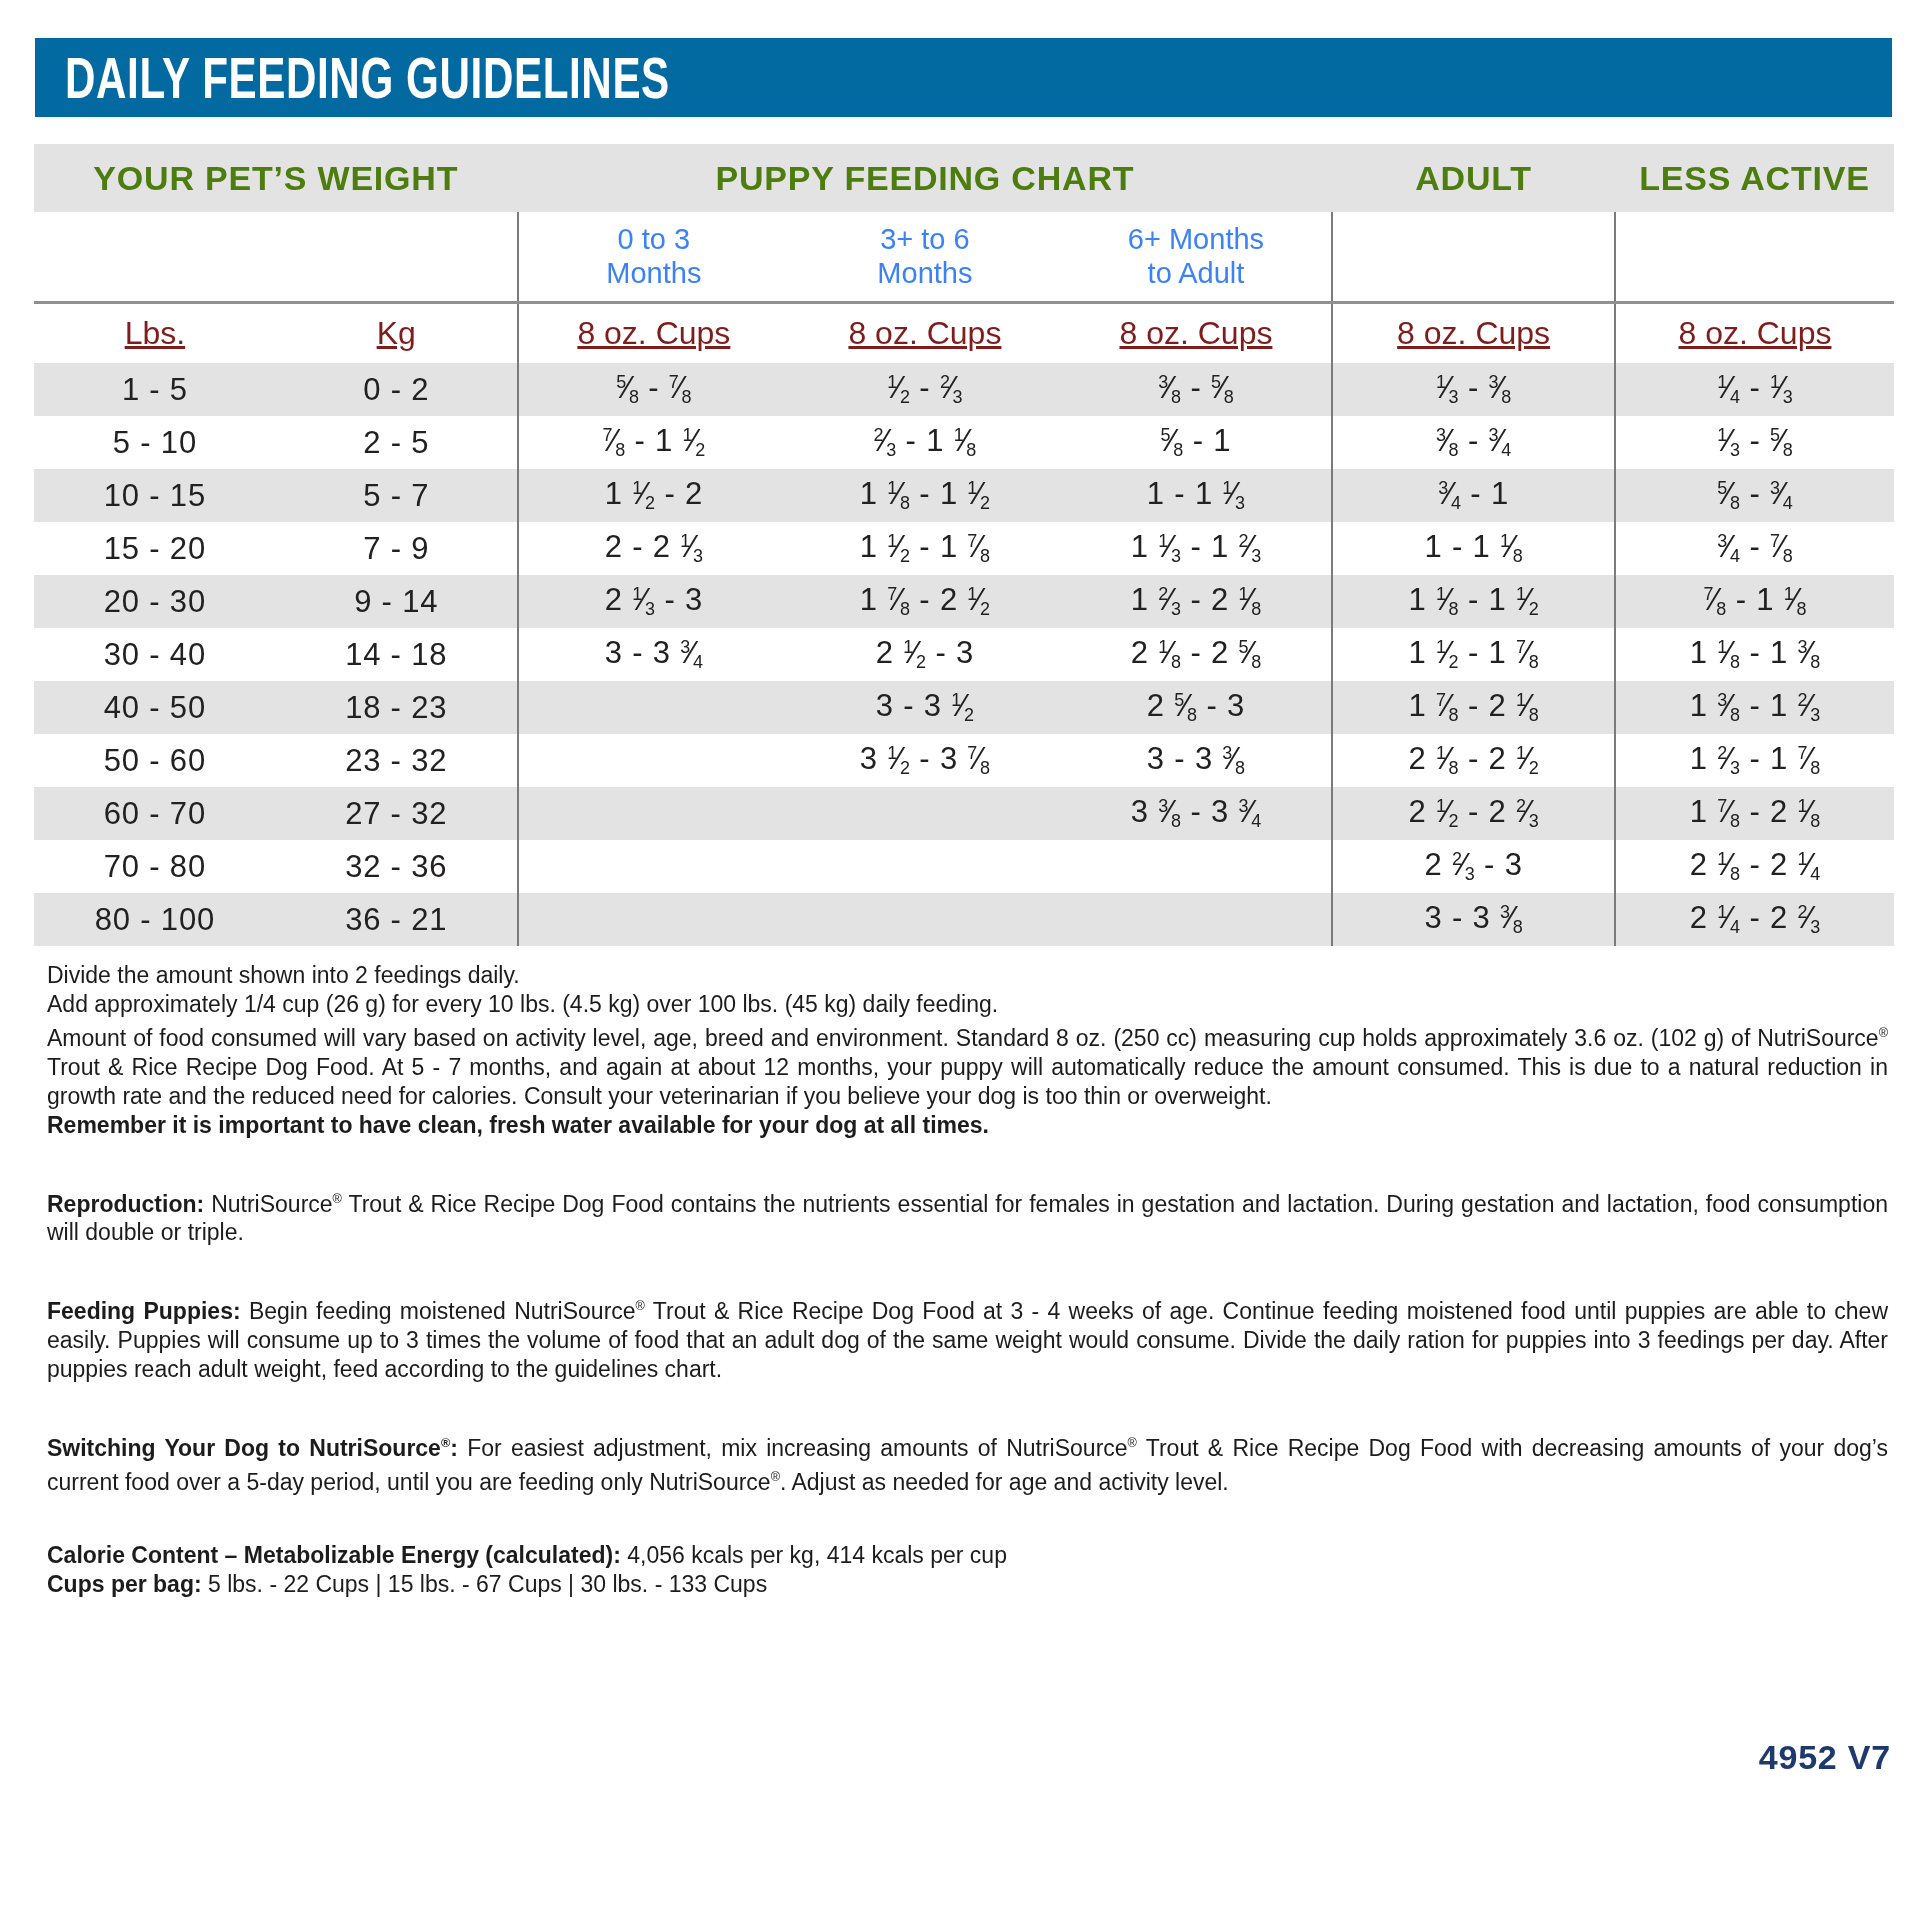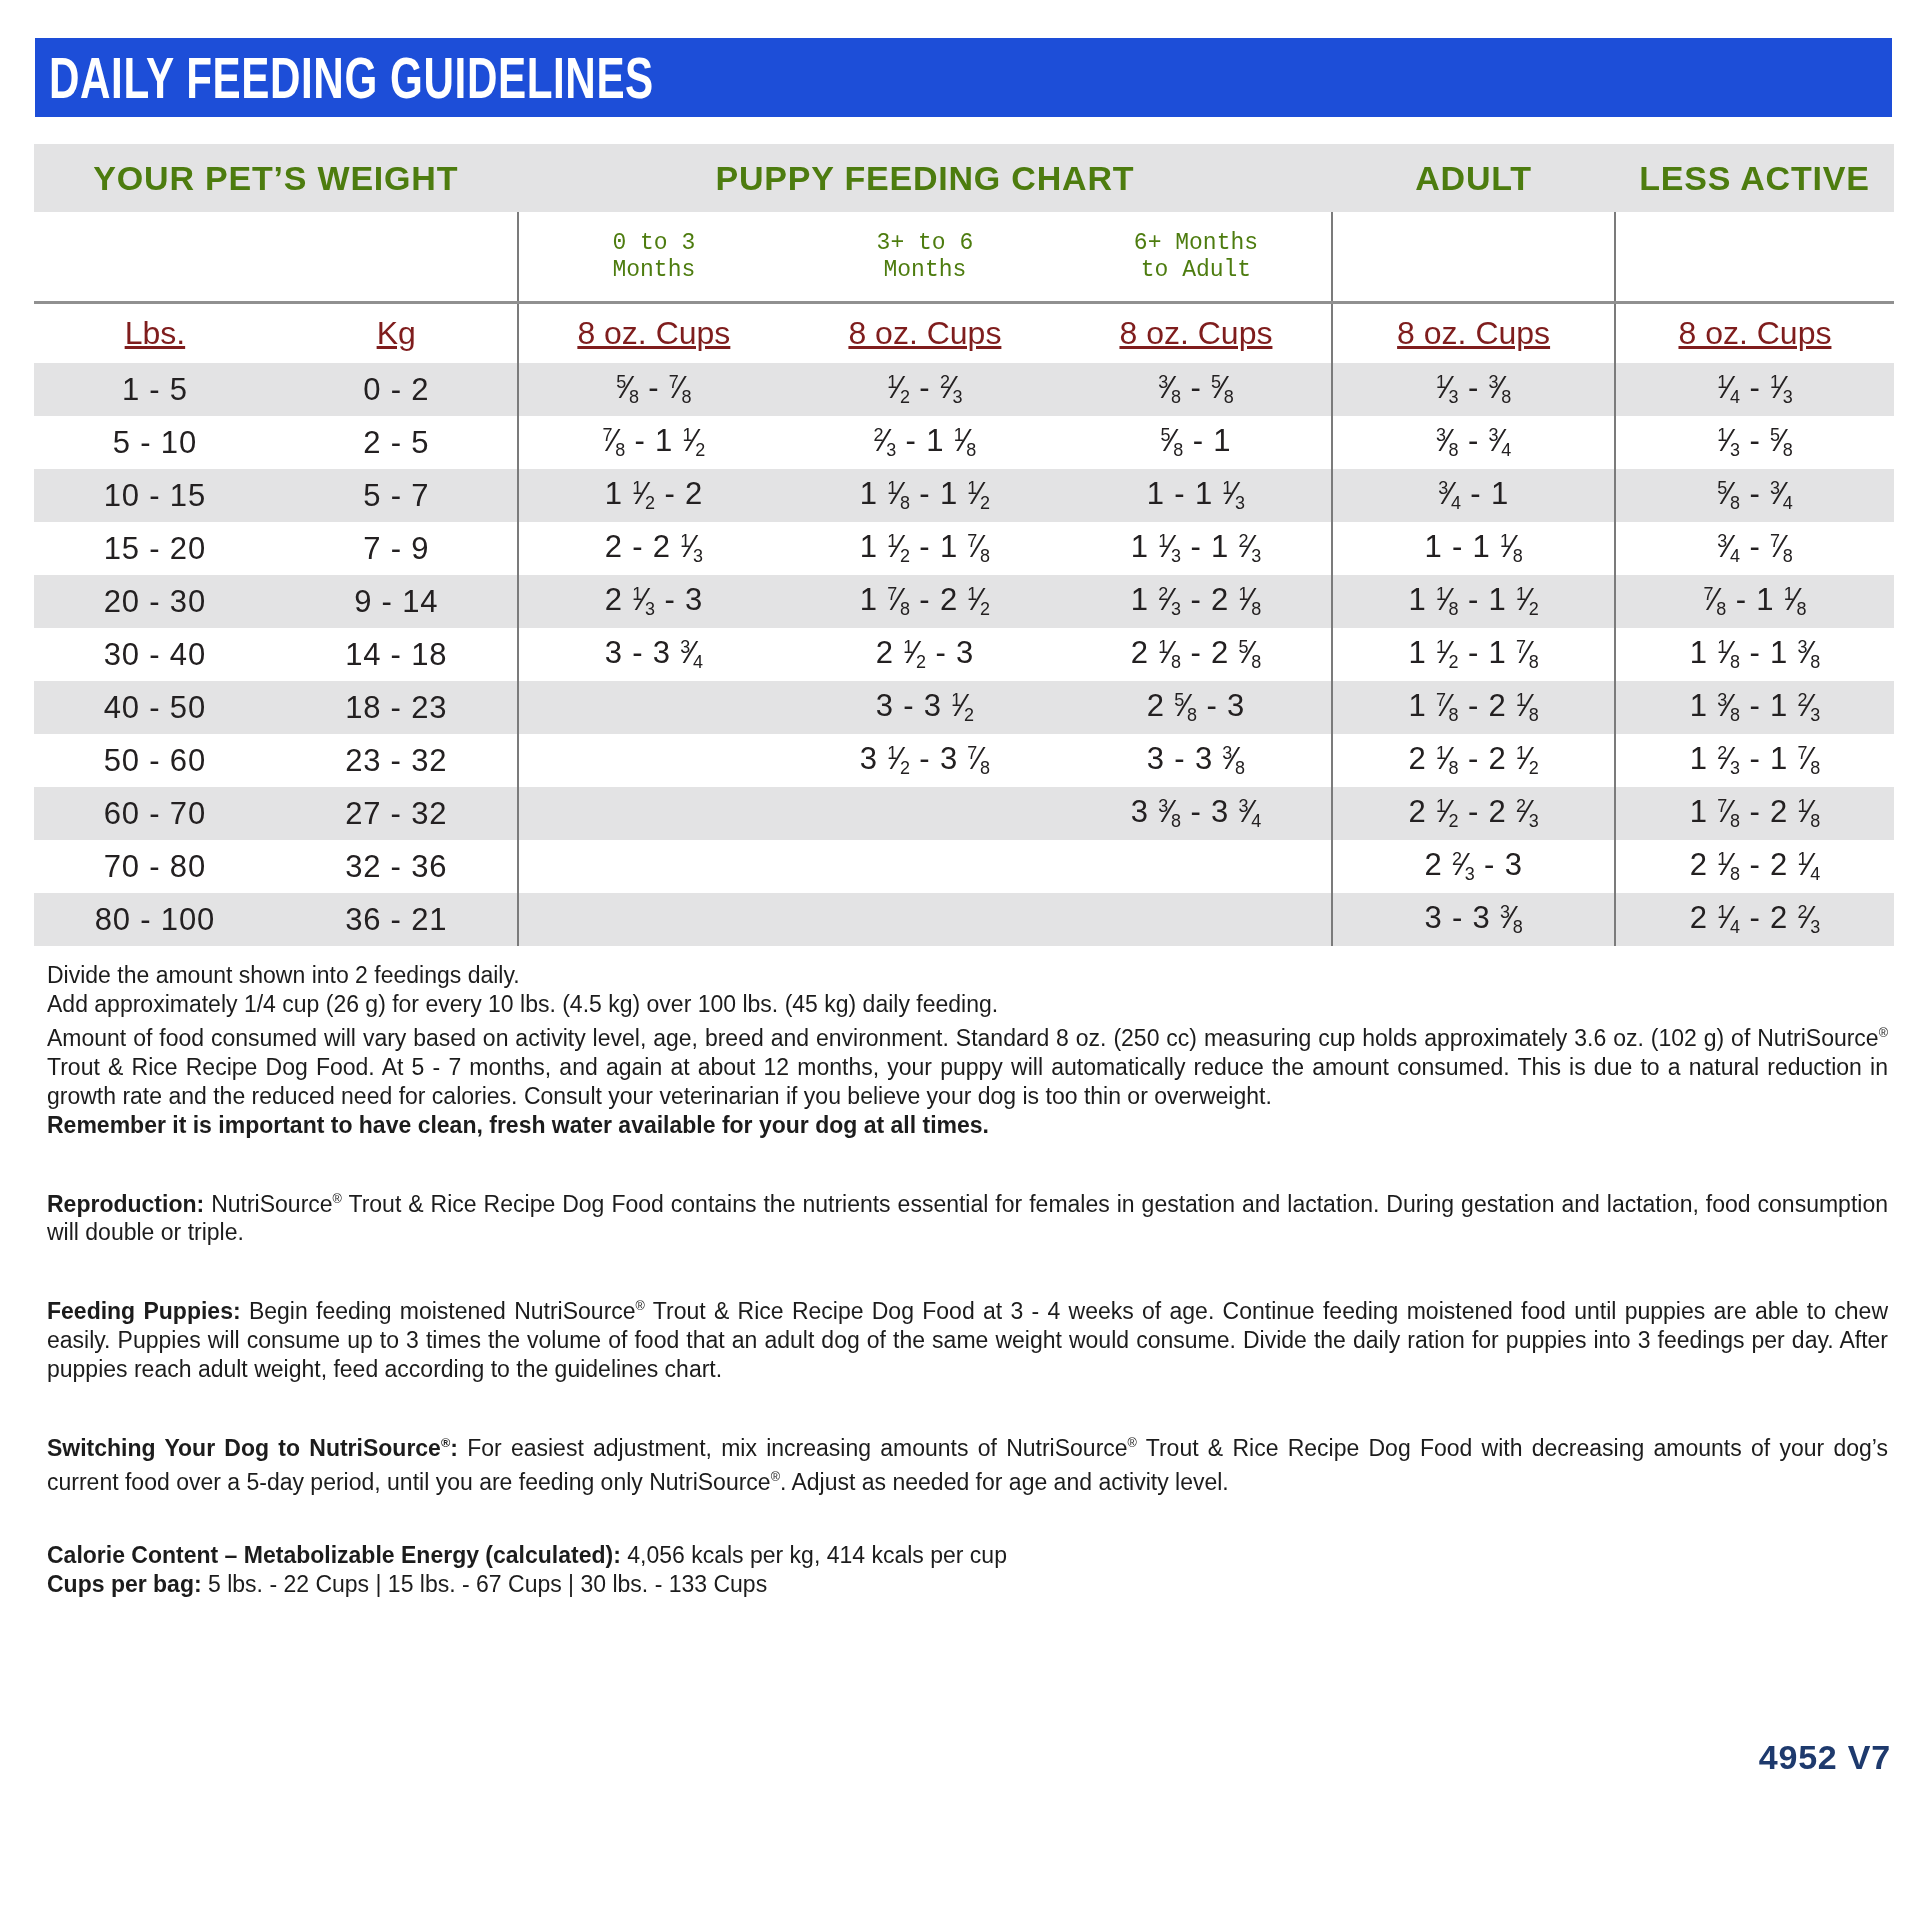--- a/index.html
+++ b/index.html
@@ -1,27 +1,27 @@
 <!DOCTYPE html>
 <html style="font-size:12px"><head>
 <meta charset="utf-8">
 <style>
   html,body{margin:0;padding:0;background:#ffffff;}
   body{width:1924px;height:1923px;font-family:"Liberation Sans","DejaVu Sans",sans-serif;color:#232021;}
   .page{position:relative;width:1924px;height:1923px;overflow:hidden;background:#fff;}
 
   
-  .title-bar{margin:38px 32px 0 35px;height:79px;background:#1d4ed8;display:flex;align-items:center;padding-left:14px;box-sizing:border-box;}
+  .title-bar{margin:38px 32px 0 35px;height:79px;background:#0369a1;display:flex;align-items:center;padding-left:30px;box-sizing:border-box;}
   .title-text{display:inline-block;font-size:57px;font-weight:800;color:#ffffff;letter-spacing:0.8px;white-space:nowrap;transform:scaleX(.74);transform-origin:left center;}
 
   
   .feed-table{border-collapse:collapse;table-layout:fixed;width:1860px;margin:27px auto 0 34px;}
   .feed-table th,.feed-table td{padding:0;text-align:center;vertical-align:middle;}
   .group-row th{height:68px;background:#e3e3e4;font-size:34px;font-weight:700;color:#4d7c0f;letter-spacing:0.8px;}
-  .months-row td{height:89px;font-size:23px;line-height:1.16;color:#4d7c0f;white-space:pre-line;border-bottom:3.8px solid #909090;font-family:Liberation Mono, monospace;}
+  .months-row td{height:89px;font-size:29px;line-height:1.16;color:#3b82f6;white-space:pre-line;border-bottom:3.8px solid #909090;}
   .units-row td{height:59px;font-size:32px;color:#7f1d1d;text-decoration:underline;}
   .feed-table tbody td{height:53px;font-size:31px;color:#232021;letter-spacing:0.8px;}
   .feed-table tbody tr.odd td{background:#e3e3e4;}
   .vline{border-left:2.3px solid #7b7b7b;}
 
   
   .fr{display:inline-block;letter-spacing:0;}
   .fr sup{font-size:.58em;vertical-align:.55em;}
   .fr .sl{margin:0 -.04em;}
   .fr sub{font-size:.58em;vertical-align:-.3em;}

